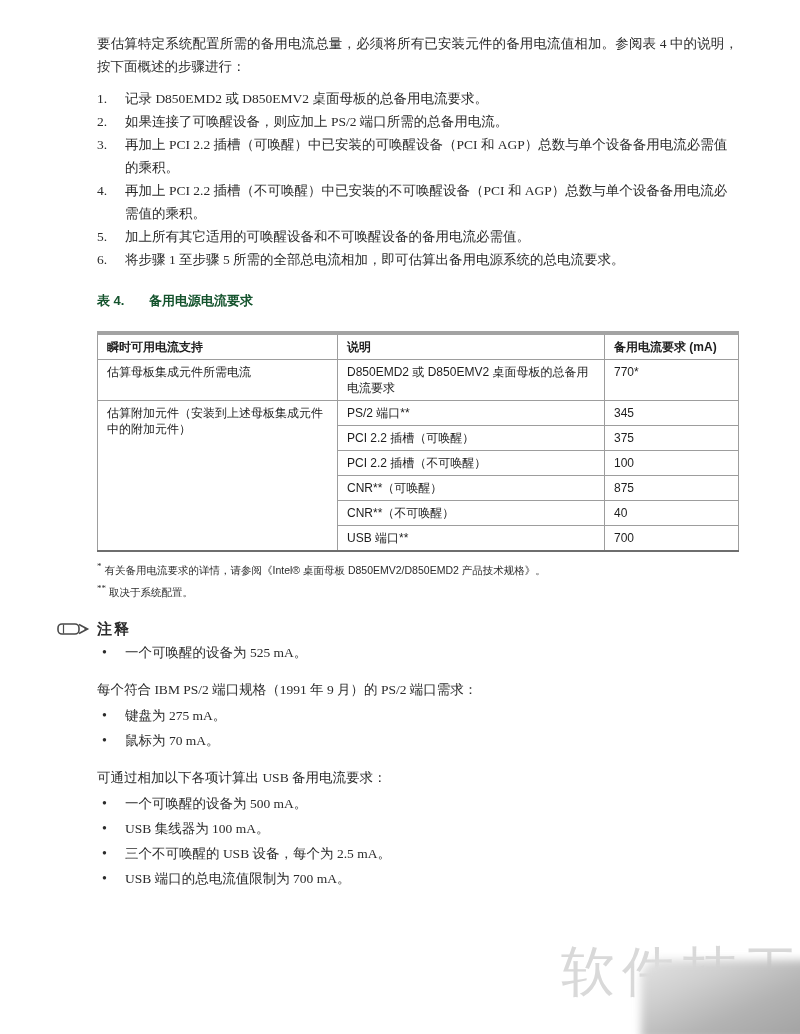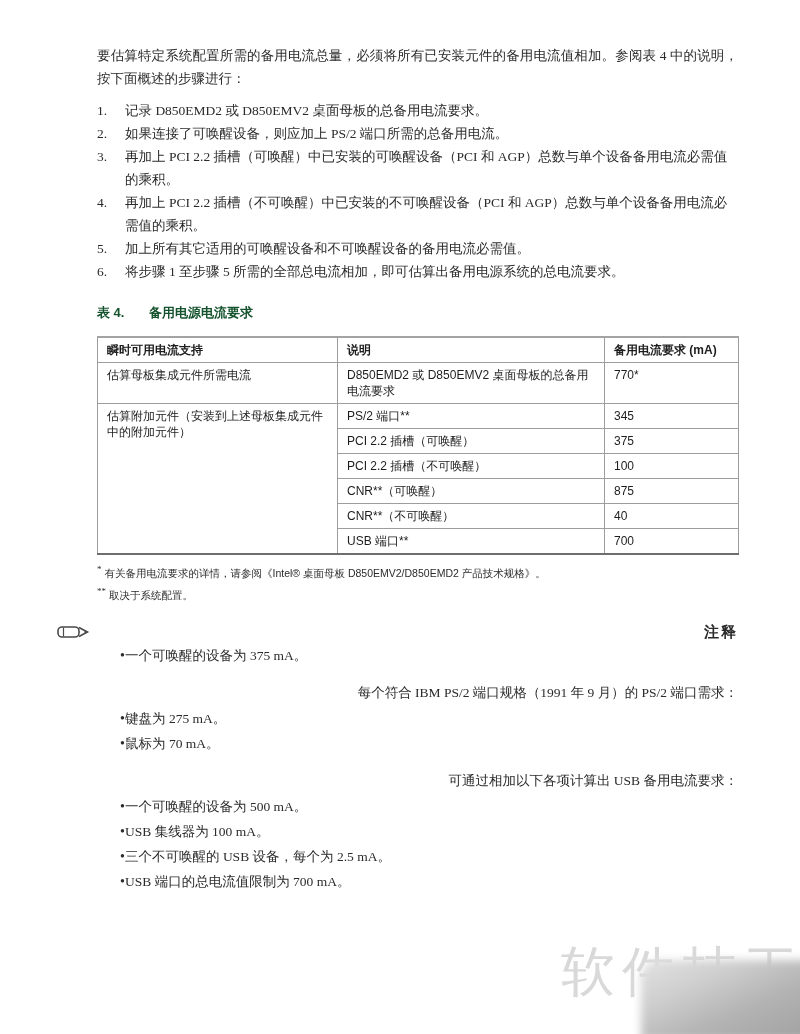--- a/index.html
+++ b/index.html
@@ -8,21 +8,21 @@
     background: #ffffff;
     font-family: "Liberation Serif", serif;
     color: #2b2b2b;
     position: relative;
     overflow: hidden;
   }
   .page { position: absolute; inset: 0; }
 
   .content {
     position: absolute;
-    left: 97px; top: 44px;
+    left: 97px; top: 32px;
     width: 641px;
   }
 
   
   .intro {
     margin: 0 0 9px 0;
     font-size: 13.5px;
     line-height: 23px;
     text-align: justify;
   }
@@ -39,28 +39,28 @@
     font-family: "Liberation Sans", sans-serif;
     font-size: 13px;
     font-weight: bold;
     color: #14532d;
     display: flex;
   }
   .cap-label { width: 52px; flex: none; }
 
   
   table.std {
-    margin-top: 14px;
+    margin-top: 21px;
     width: 641px;
     border-collapse: collapse;
     table-layout: fixed;
     font-family: "Liberation Sans", sans-serif;
     font-size: 12px;
     color: #1d1d1d;
-    border-top: 2px solid #a3a3a3;
+    border-top: 4px solid #a3a3a3;
     border-bottom: 2px solid #6e6e6e;
   }
   table.std th, table.std td {
     border: 1px solid #9d9d9d;
     padding: 4px 8px 4px 9px;
     text-align: left;
     vertical-align: top;
     line-height: 16px;
   }
   table.std th { font-weight: bold; height: 16px; }
@@ -76,21 +76,21 @@
   .fn {
     margin: 0 0 3px 0;
     font-size: 10.5px;
     line-height: 15px;
     color: #2b2b2b;
   }
   .fn sup { font-size: 9px; margin-right: 3px; }
   .fn .latin { font-family: "Liberation Sans", sans-serif; }
 
   
-  .note { margin-top: 21px; text-align: right; }
+  .note { margin-top: 21px; }
   .note-head { position: relative; height: 20px; }
   .pencil-wrap {
     position: absolute; left: -40px; top: 1px;
     width: 33px; height: 16px;
   }
   .note-title { font-size: 15px; font-weight: bold; letter-spacing: 2px; }
   .lead {
     margin: 13px 0 2px 0;
     font-size: 13.5px;
     line-height: 23px;
@@ -227,21 +227,21 @@
             <rect x="1" y="3" width="21" height="10" rx="4" fill="none" stroke="#4a4a4a" stroke-width="1.6"></rect>
             <path d="M22 3.5 L30.5 8 L22 12.5" fill="none" stroke="#4a4a4a" stroke-width="1.6"></path>
             <path d="M27.5 6.5 L31 8 L27.5 9.5 Z" fill="#4a4a4a"></path>
             <line x1="6.5" y1="3.5" x2="6.5" y2="12.5" stroke="#4a4a4a" stroke-width="1.2"></line>
           </svg>
         </span>
         <span class="note-title">注释</span>
       </div>
 
       <div class="bullets">
-        <div class="bullet">一个可唤醒的设备为 375 mA。</div>
+        <div class="bullet">一个可唤醒的设备为 525 mA。</div>
       </div>
 
       <p class="lead">每个符合 IBM PS/2 端口规格（1991 年 9 月）的 PS/2 端口需求：</p>
       <div class="bullets">
         <div class="bullet">键盘为 275 mA。</div>
         <div class="bullet">鼠标为 70 mA。</div>
       </div>
 
       <p class="lead">可通过相加以下各项计算出 USB 备用电流要求：</p>
       <div class="bullets">

